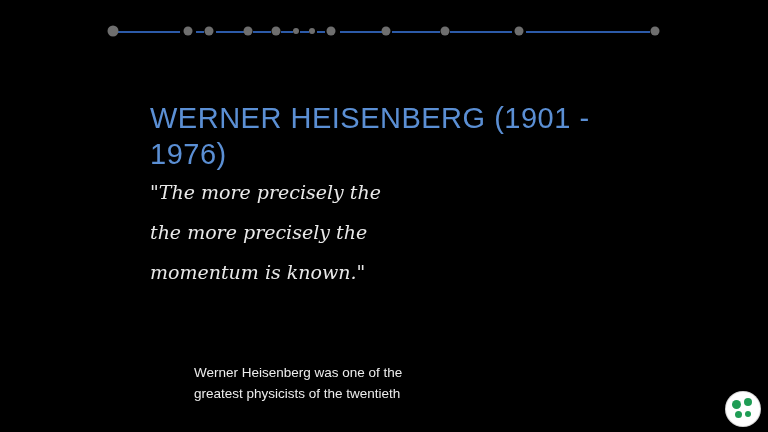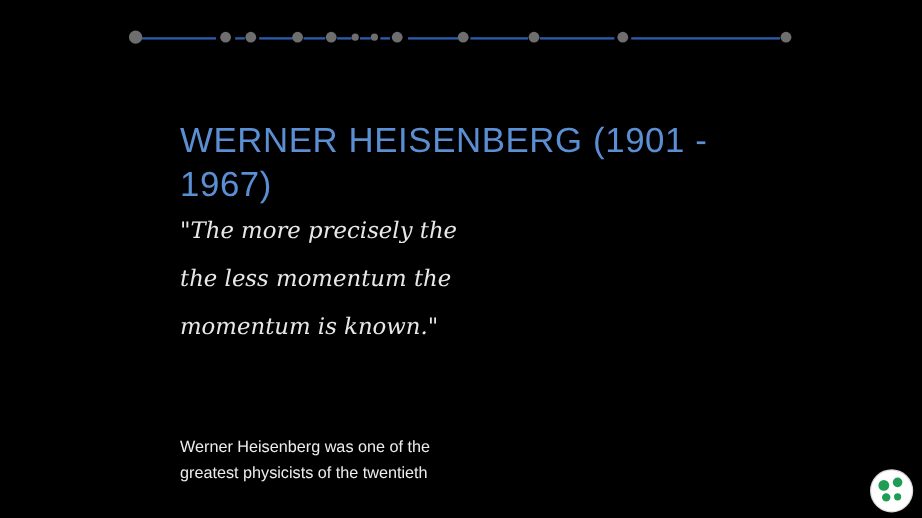--- a/index.html
+++ b/index.html
@@ -70,21 +70,21 @@
   
   #body-text {
     position: absolute;
     left: 150px;
     top: 362px;
     width: 300px;
     color: #ededed;
     font-size: 13.5px;
     line-height: 21px;
   }
-  #body-text .bline { display: block; }
+  #body-text .bline { display: block; margin-left: 44px; }
 
   
   #assist-badge {
     position: absolute;
     right: 8px;
     bottom: 6px;
     width: 34px;
     height: 34px;
     border-radius: 50%;
     background: #ffffff;
@@ -121,25 +121,25 @@
     <div class="tl-dot mid" style="left: 276px;"></div>
     <div class="tl-dot small" style="left: 296px;"></div>
     <div class="tl-dot small" style="left: 312px;"></div>
     <div class="tl-dot mid" style="left: 331px;"></div>
     <div class="tl-dot mid" style="left: 386px;"></div>
     <div class="tl-dot mid" style="left: 445px;"></div>
     <div class="tl-dot mid" style="left: 519px;"></div>
     <div class="tl-dot mid" style="left: 655px;"></div>
   </div>
 
-<div id="slide-title">WERNER HEISENBERG (1901 - 1967)</div>
+<div id="slide-title">WERNER HEISENBERG (1901 - 1976)</div>
 
 <div id="quote">
   <span class="qline">"The more precisely the</span>
-  <span class="qline">the less momentum the</span>
+  <span class="qline">the more precisely the</span>
   <span class="qline">momentum is known."</span>
 </div>
 
 <div id="body-text">
   <span class="bline">Werner Heisenberg was one of the</span>
   <span class="bline">greatest physicists of the twentieth</span>
 </div>
 
 <div id="assist-badge">
   <span class="blob b1"></span>

